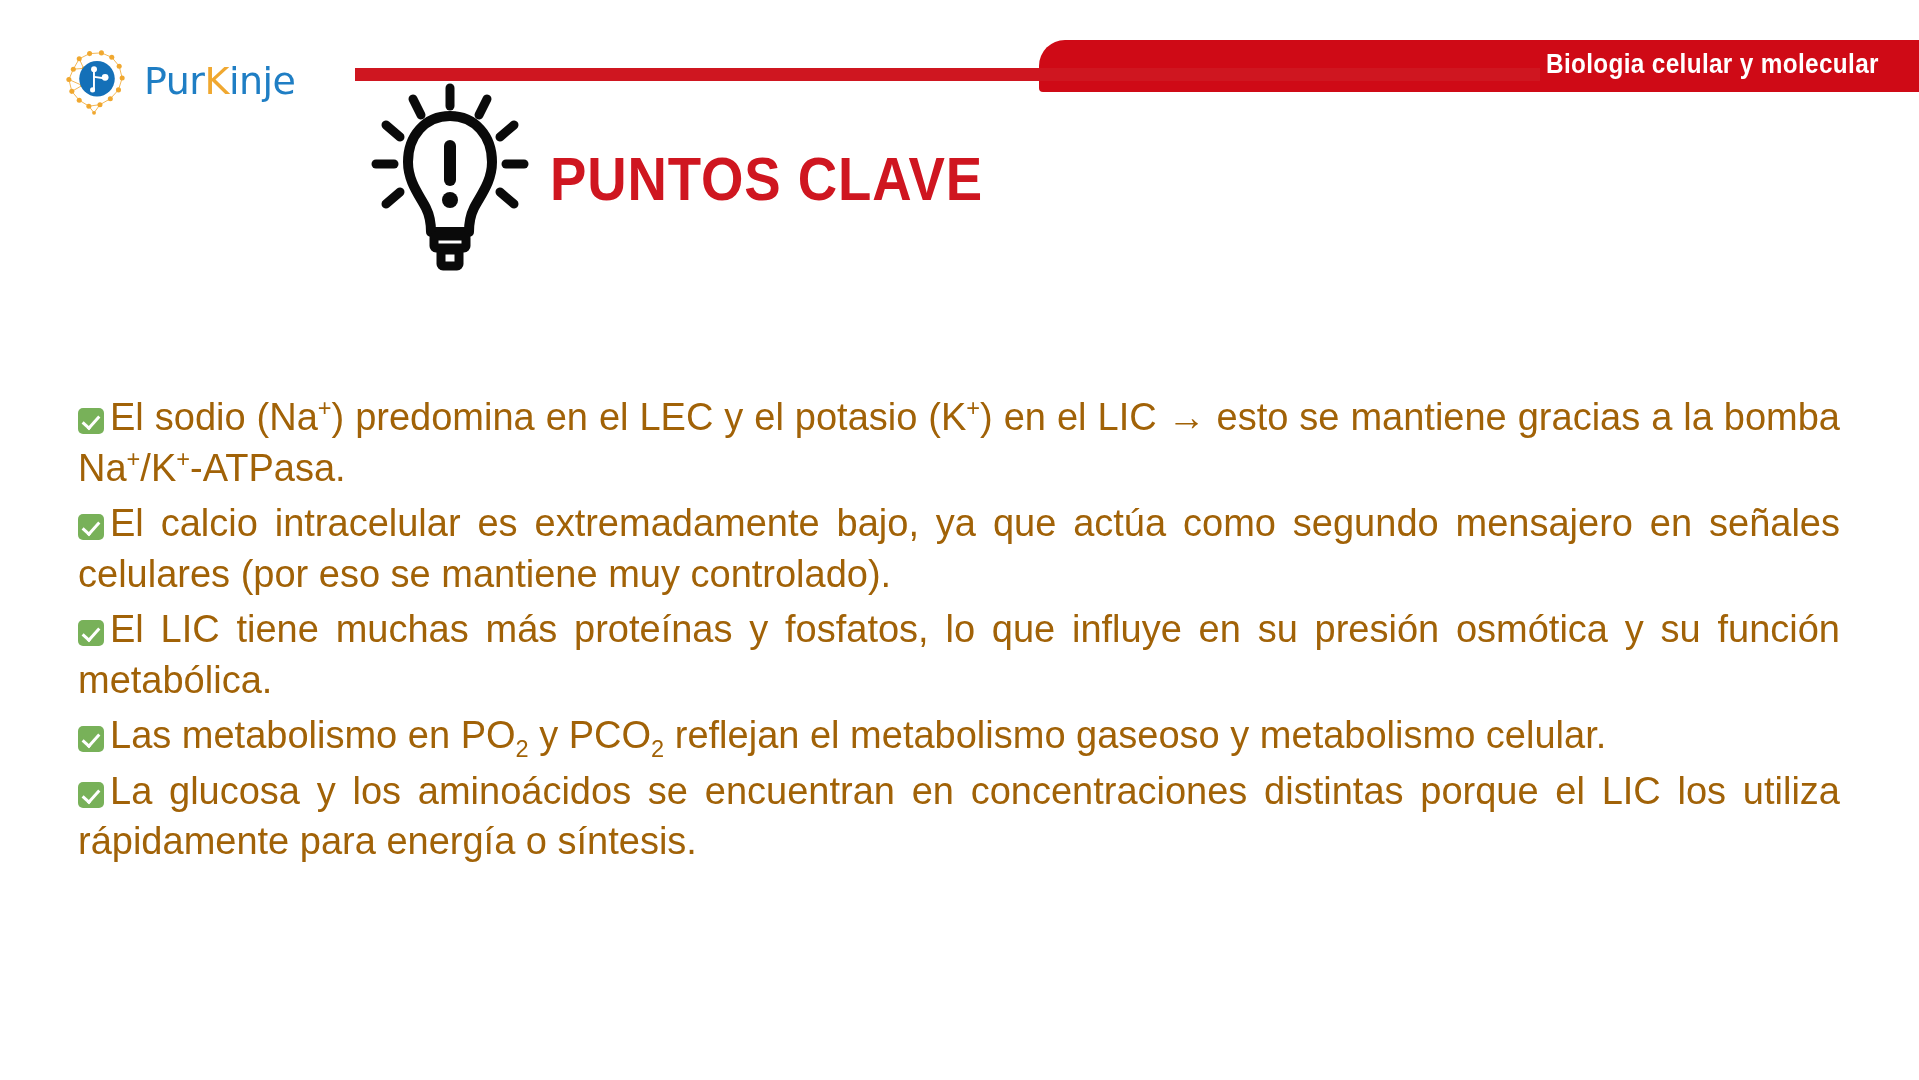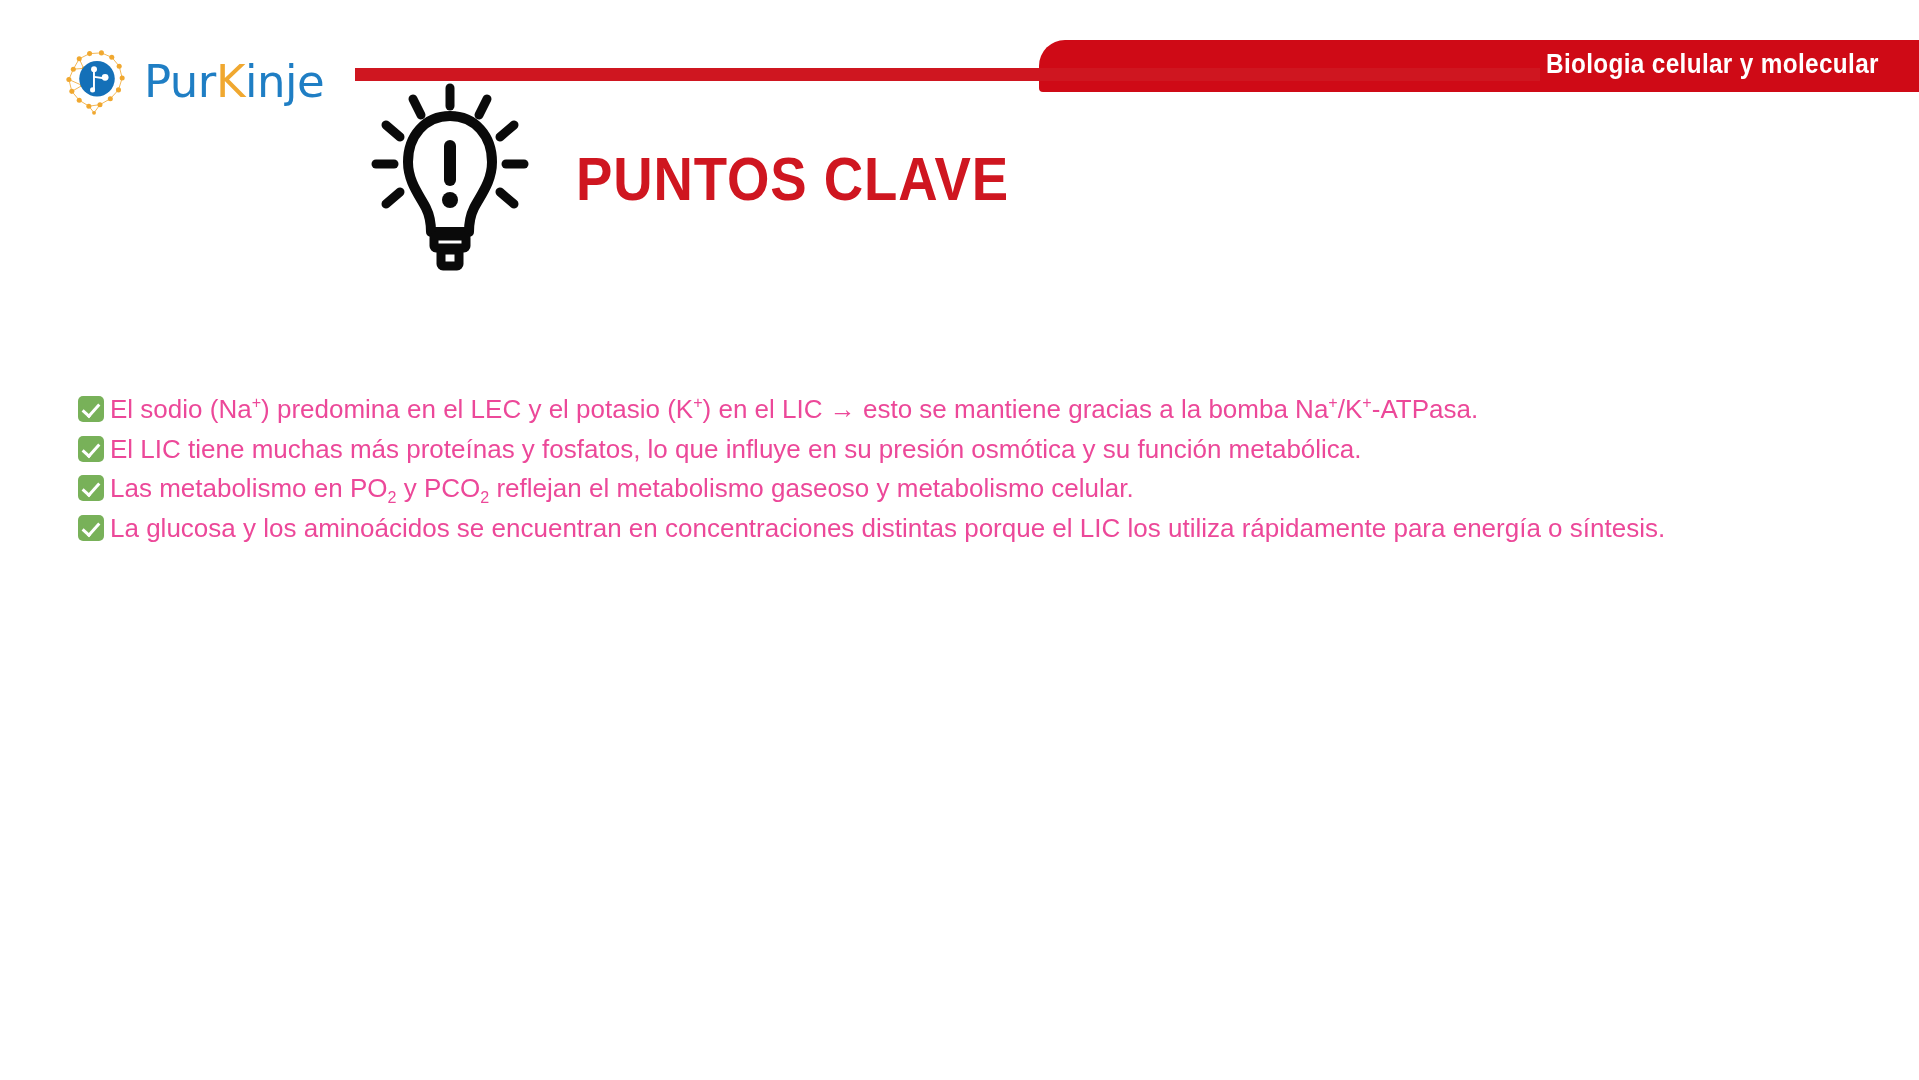--- a/index.html
+++ b/index.html
@@ -34,21 +34,21 @@
     align-items: center;
     gap: 10px;
   }
   .brand-mark {
     width: 74px;
     height: 74px;
     position: relative;
     flex: 0 0 auto;
   }
   .brand-word {
-    font-size: 45px;
+    font-size: 38px;
     line-height: 1;
     letter-spacing: -0.5px;
     font-weight: 400;
     color: #1f7ec4;
     white-space: nowrap;
     font-family: "DejaVu Sans", sans-serif;
   }
   .brand-word .k-accent { color: #f0a830; }
 
   
@@ -88,21 +88,20 @@
     background: #cf1620;
   }
 
   
   .title-row {
     position: absolute;
     left: 350px;
     top: 78px;
     display: flex;
     align-items: center;
-    gap: 26px;
     height: 200px;
   }
   .bulb-icon { width: 200px; height: 200px; display:block; }
   .title-text {
     font-size: 62px;
     font-weight: bold;
     color: #cf1620;
     letter-spacing: 1px;
     transform: scaleX(0.88);
     transform-origin: left center;
@@ -111,23 +110,23 @@
   }
 
   
   .content {
     position: absolute;
     left: 78px;
     top: 392px;
     width: 1762px;
   }
   .bullet {
-    font-size: 26px;
+    font-size: 38px;
     line-height: 1.33;
-    color: #ec4899;
+    color: #a16207;
     text-align: justify;
     margin: 0 0 5px 0;
     font-family: "Liberation Sans", sans-serif;
   }
   .bullet:last-child { margin-bottom: 1px; }
   .check {
     display: inline-block;
     width: 26px;
     height: 26px;
     background: #78b159;
@@ -234,20 +233,23 @@
     </svg>
   </span>
   <span class="title-text">PUNTOS CLAVE</span>
 </div>
 
 <div class="content">
   <p class="bullet">
     <span class="check"></span><span class="bullet-text"><span>El sodio (Na</span><sup>+</sup><span>) predomina en el LEC y el potasio (K</span><sup>+</sup><span>) en el LIC → esto se mantiene gracias a la bomba Na</span><sup>+</sup><span>/K</span><sup>+</sup><span>-ATPasa.</span></span>
   </p>
   <p class="bullet">
+    <span class="check"></span><span class="bullet-text"><span>El calcio intracelular es extremadamente bajo, ya que actúa como segundo mensajero en señales celulares (por eso se mantiene muy controlado).</span></span>
+  </p>
+  <p class="bullet">
     <span class="check"></span><span class="bullet-text"><span>El LIC tiene muchas más proteínas y fosfatos, lo que influye en su presión osmótica y su función metabólica.</span></span>
   </p>
   <p class="bullet">
     <span class="check"></span><span class="bullet-text"><span>Las metabolismo en PO</span><sub>2</sub><span> y PCO</span><sub>2</sub><span> reflejan el metabolismo gaseoso y metabolismo celular.</span></span>
   </p>
   <p class="bullet">
     <span class="check"></span><span class="bullet-text"><span>La glucosa y los aminoácidos se encuentran en concentraciones distintas porque el LIC los utiliza rápidamente para energía o síntesis.</span></span>
   </p>
 </div>
 

